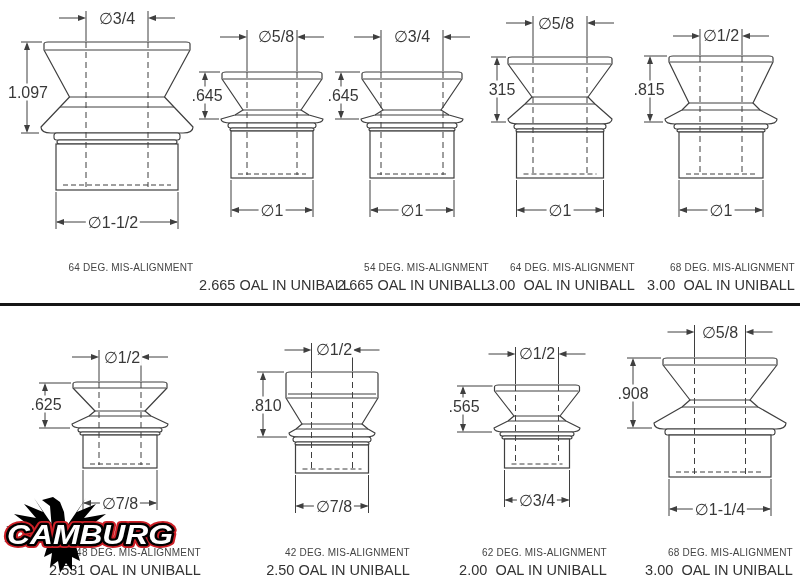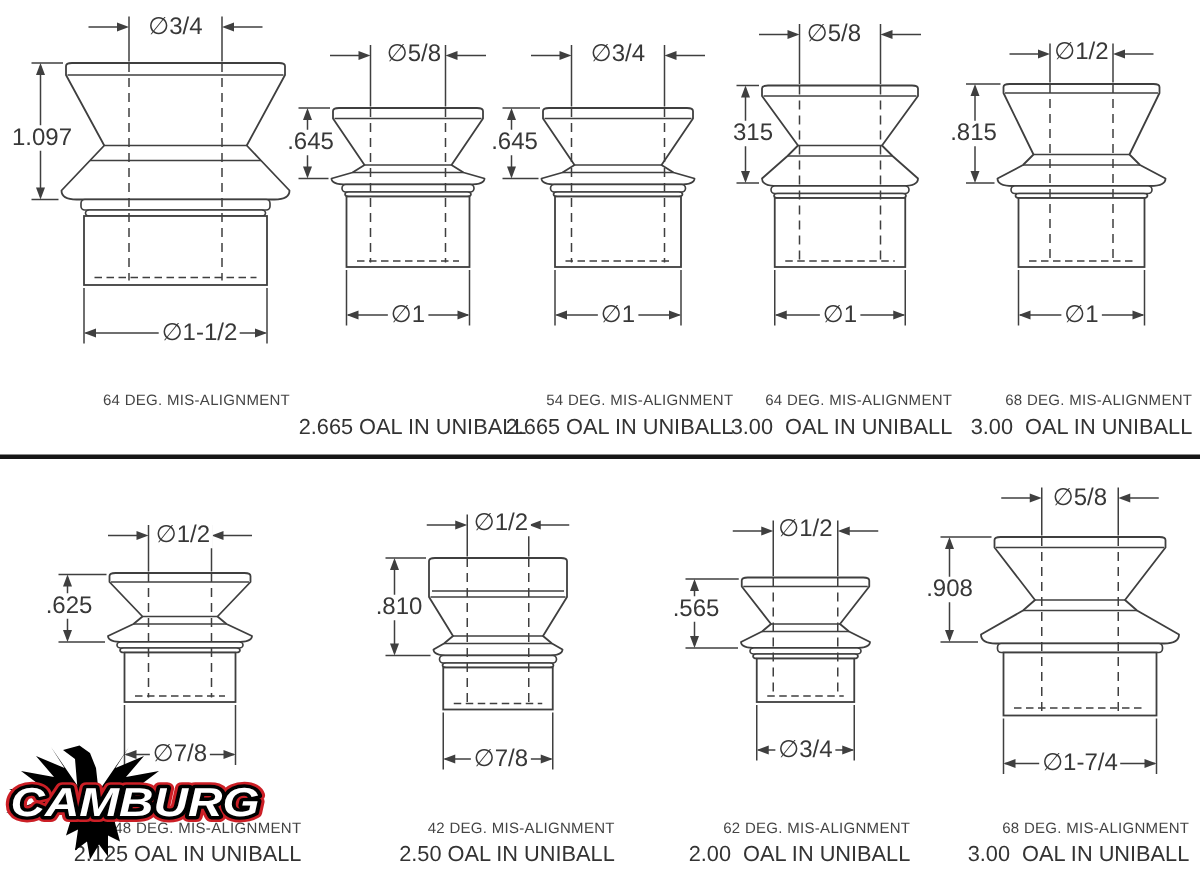--- a/index.html
+++ b/index.html
@@ -288,21 +288,21 @@
         <line x1="670" y1="509" x2="770" y2="509" stroke="#3f3f3f" stroke-width="1"></line>
         <polygon points="669,509 677,506 677,512" fill="#3f3f3f"></polygon>
         <polygon points="771,509 763,506 763,512" fill="#3f3f3f"></polygon>
       </g>
     </svg>
 
   <div class="divider"></div>
 
   <div class="dlabel" style="left:117px;top:18px">∅3/4</div>
   <div class="dlabel" style="left:28px;top:92px">1.097</div>
-  <div class="dlabel" style="left:133px;top:222px">∅1-1/2</div>
+  <div class="dlabel" style="left:113px;top:222px">∅1-1/2</div>
   <div class="caption" style="left:131px;top:262px">
     <div class="deg">64 DEG. MIS-ALIGNMENT</div>
   </div>
 
   <div class="dlabel" style="left:276px;top:36px">∅5/8</div>
   <div class="dlabel" style="left:207px;top:95px">.645</div>
   <div class="dlabel" style="left:272px;top:210px">∅1</div>
   <div class="caption" style="left:275px;top:262px">
     <div class="deg"></div>
     <div class="oal">2.665 OAL IN UNIBALL</div>
@@ -330,42 +330,42 @@
   <div class="caption" style="left:721px;top:262px">
     <div class="deg">68 DEG. MIS-ALIGNMENT</div>
     <div class="oal">3.00  OAL IN UNIBALL</div>
   </div>
 
   <div class="dlabel" style="left:122px;top:357px">∅1/2</div>
   <div class="dlabel" style="left:46px;top:404px">.625</div>
   <div class="dlabel" style="left:120px;top:503px">∅7/8</div>
   <div class="caption" style="left:125px;top:547px">
     <div class="deg">48 DEG. MIS-ALIGNMENT</div>
-    <div class="oal">2.125 OAL IN UNIBALL</div>
+    <div class="oal">2.531 OAL IN UNIBALL</div>
   </div>
 
   <div class="dlabel" style="left:334px;top:349px">∅1/2</div>
   <div class="dlabel" style="left:266px;top:405px">.810</div>
   <div class="dlabel" style="left:334px;top:506px">∅7/8</div>
   <div class="caption" style="left:338px;top:547px">
     <div class="deg">42 DEG. MIS-ALIGNMENT</div>
     <div class="oal">2.50 OAL IN UNIBALL</div>
   </div>
 
   <div class="dlabel" style="left:537px;top:353px">∅1/2</div>
   <div class="dlabel" style="left:464px;top:406px">.565</div>
   <div class="dlabel" style="left:537px;top:500px">∅3/4</div>
   <div class="caption" style="left:533px;top:547px">
     <div class="deg">62 DEG. MIS-ALIGNMENT</div>
     <div class="oal">2.00  OAL IN UNIBALL</div>
   </div>
 
   <div class="dlabel" style="left:720px;top:332px">∅5/8</div>
   <div class="dlabel" style="left:633px;top:393px">.908</div>
-  <div class="dlabel" style="left:720px;top:509px">∅1-7/4</div>
+  <div class="dlabel" style="left:720px;top:509px">∅1-1/4</div>
   <div class="caption" style="left:719px;top:547px">
     <div class="deg">68 DEG. MIS-ALIGNMENT</div>
     <div class="oal">3.00  OAL IN UNIBALL</div>
   </div>
 
   <svg class="logo" width="200" height="92" viewBox="0 490 200 92">
     <g fill="#000">
       <path d="M60,536 L34,498 L43,512 L24,504 L36,518 L14,514 L30,526 L6,526 L26,534 L4,542 L26,542 Z"></path>
       <path d="M60,536 L86,498 L77,512 L96,504 L84,518 L106,514 L90,526 L114,526 L94,534 L116,542 L94,542 Z"></path>
       <path d="M52,530 L50,506 L42,500 L53,497 L60,502 L64,512 L66,530 Z"></path>

